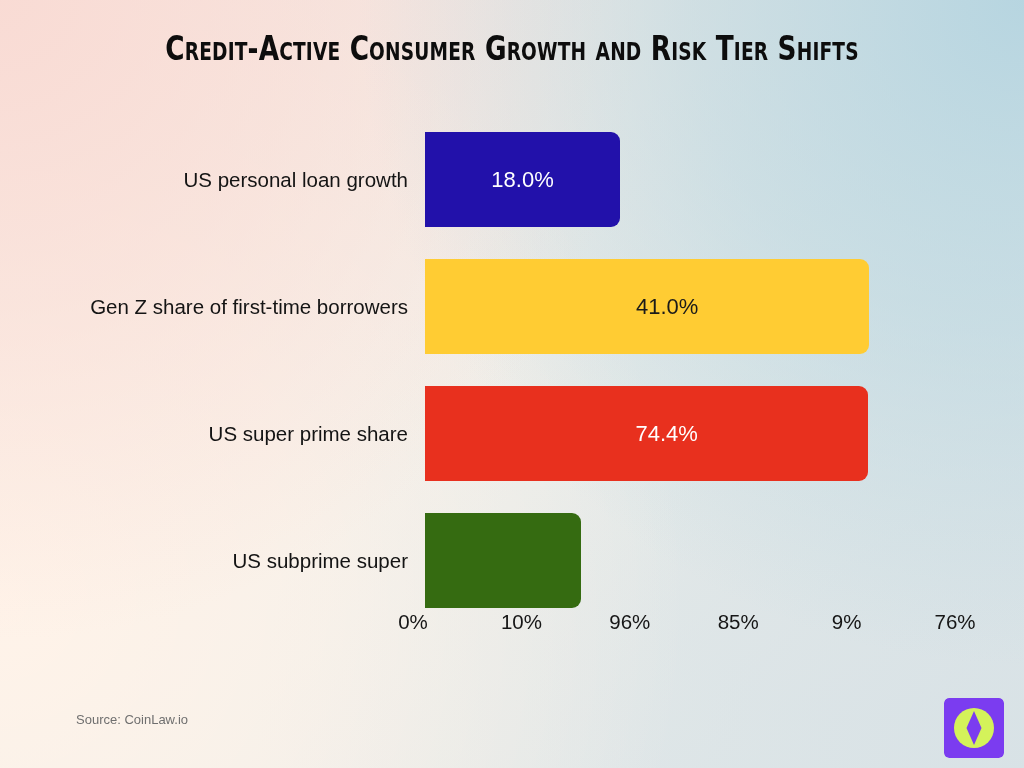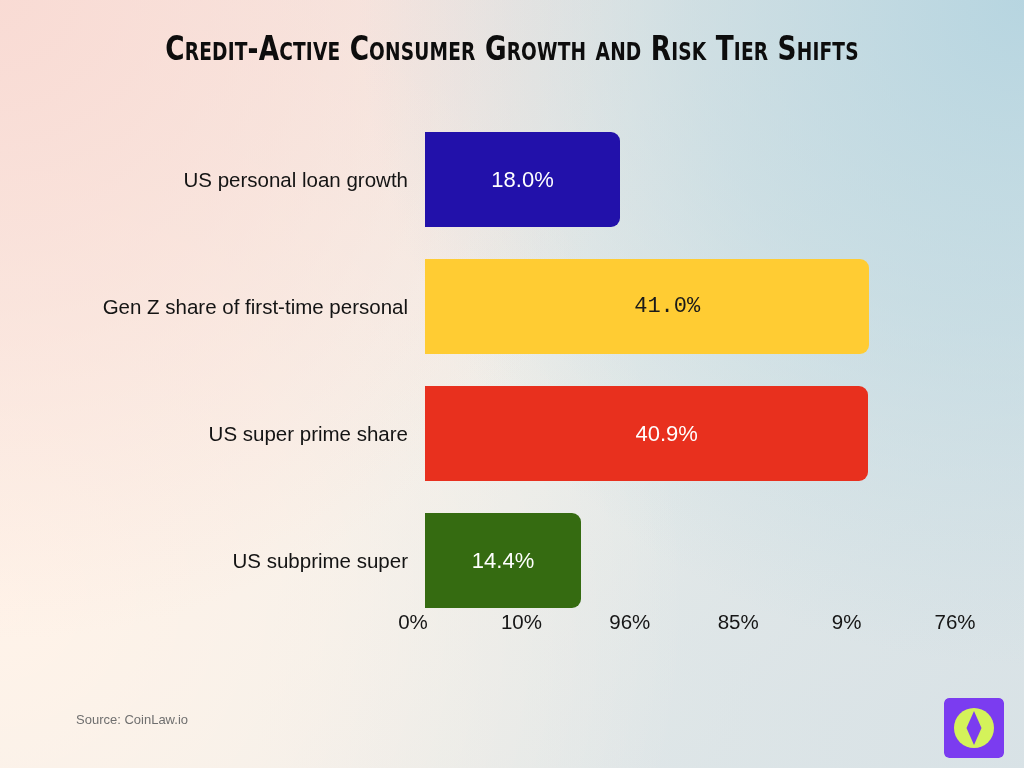--- a/index.html
+++ b/index.html
@@ -133,33 +133,32 @@
 
   <div id="chart-title">Credit-Active Consumer Growth and Risk Tier Shifts</div>
 
   <div id="plot">
       <div class="bar-row" style="top: 132px;">
         <div class="cat-label">US personal loan growth</div>
         <div class="bar" style="left: 413px; width: 195.12px; background: rgb(34, 17, 170);"></div>
         <div class="bar-value" style="color: rgb(255, 255, 255); left: 510.56px; transform: translateX(-50%);">18.0%</div>
       </div>
       <div class="bar-row" style="top: 259px;">
-        <div class="cat-label">Gen Z share of first-time personal</div>
+        <div class="cat-label">Gen Z share of first-time borrowers</div>
         <div class="bar" style="left: 413px; width: 444.44px; background: rgb(255, 204, 51);"></div>
-        <div class="bar-value" style="color: rgb(26, 26, 26); left: 655.22px; transform: translateX(-50%); font-family: Liberation Mono, monospace;">41.0%</div>
+        <div class="bar-value" style="color: rgb(26, 26, 26); left: 655.22px; transform: translateX(-50%);">41.0%</div>
       </div>
       <div class="bar-row" style="top: 386px;">
         <div class="cat-label">US super prime share</div>
         <div class="bar" style="left: 413px; width: 443.356px; background: rgb(232, 48, 30);"></div>
-        <div class="bar-value" style="color: rgb(255, 255, 255); left: 654.629px; transform: translateX(-50%);">40.9%</div>
+        <div class="bar-value" style="color: rgb(255, 255, 255); left: 654.629px; transform: translateX(-50%);">74.4%</div>
       </div>
       <div class="bar-row" style="top: 513px;">
         <div class="cat-label">US subprime super</div>
         <div class="bar" style="left: 413px; width: 156.096px; background: rgb(53, 107, 17);"></div>
-        <div class="bar-value" style="color: rgb(255, 255, 255); left: 491.048px; transform: translateX(-50%);">14.4%</div>
       </div>
     </div>
 
   <div id="x-axis">
       <div class="tick-label" style="left: 413px;">0%</div>
       <div class="tick-label" style="left: 521.4px;">10%</div>
       <div class="tick-label" style="left: 629.8px;">96%</div>
       <div class="tick-label" style="left: 738.2px;">85%</div>
       <div class="tick-label" style="left: 846.6px;">9%</div>
       <div class="tick-label" style="left: 955px;">76%</div>

